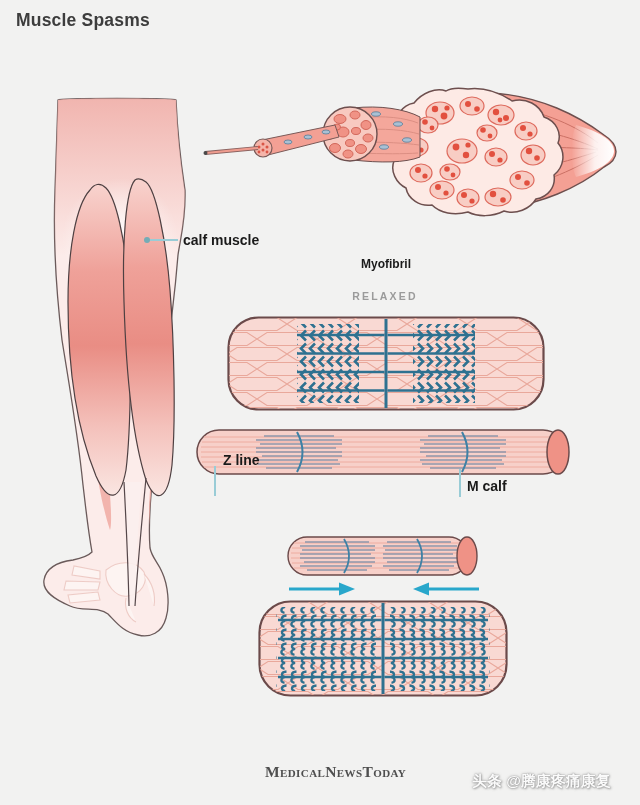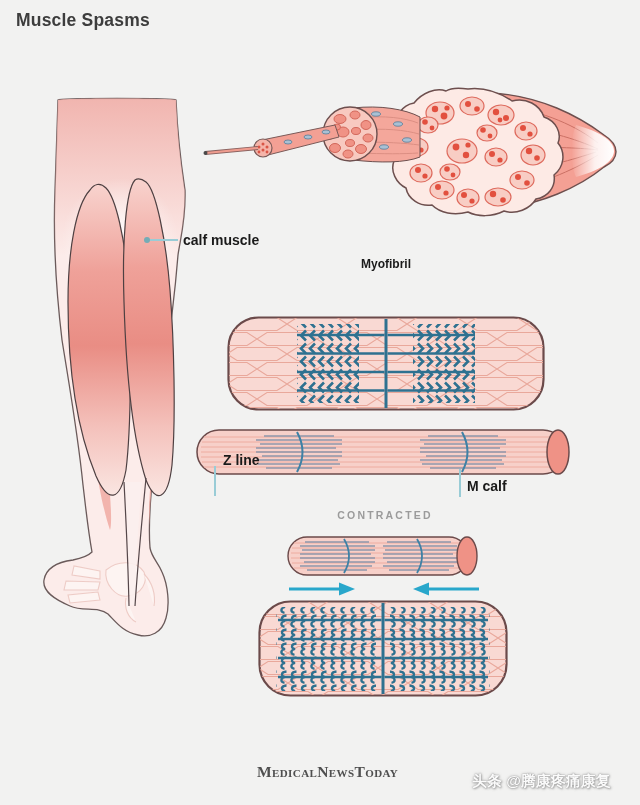--- a/index.html
+++ b/index.html
@@ -23,20 +23,21 @@
     left:285px;width:200px;text-align:center;font-size:10.5px;font-weight:700;
     color:var(--label-muted,#9b9b9b);letter-spacing:2.2px;
   }
   .leader-line{width:2px;background:var(--leader-blue,#99ccd6);}
   .leader-line-h{height:2px;background:var(--leader-blue,#99ccd6);}
   .leader-dot{width:6px;height:6px;border-radius:50%;background:#74acb6;}
   .brand{
     font-family:"Liberation Serif",serif;font-variant:small-caps;
     font-size:15.5px;font-weight:600;letter-spacing:.4px;
     color:var(--brand-text,#4f4f4f);
+    margin-left:8px;
   }
   .watermark{
     font-size:15px;font-weight:700;color:rgba(255,255,255,.96);
     text-shadow:0 0 1px rgba(130,130,130,.9),0 0 3px rgba(150,150,150,.75),1px 1px 2px rgba(140,140,140,.6);
     white-space:nowrap;
   }
   
   .c-myosin{stroke:var(--myosin-blue,#2e7190);fill:none;}
   .c-actin{stroke:var(--actin-salmon,#e9a89b);fill:none;}
   .c-capsule{fill:var(--capsule-fill,#f9d9d3);stroke:var(--capsule-stroke,#6b4a4a);}
@@ -263,20 +264,21 @@
     </g>
 
     <g>
       <line x1="5" y1="68" x2="58" y2="63" stroke="#8a6360" stroke-width="4"></line>
       <line x1="6" y1="68" x2="58" y2="63" stroke="#ef9c8f" stroke-width="2.2"></line>
       <circle cx="5.5" cy="68" r="2" fill="#4a4a4a"></circle>
     </g>
   </svg>
 
   <div class="abs section-title" style="top:257px;">Myofibril</div>
+  <div class="abs state-label" style="top:290px;">RELAXED</div>
 
   <svg class="abs" style="left:227px;top:316px;" width="318" height="95" viewBox="0 0 318 95">
     <defs>
         <clipPath id="capClipR">
           <rect x="2" y="2" width="314" height="91" rx="29"></rect>
         </clipPath>
       </defs>
     <rect class="c-capsule" x="1.5" y="1.5" width="315" height="92" rx="30" stroke-width="2.2"></rect>
     <g clip-path="url(#capClipR)">
       <rect x="2" y="2" width="314" height="91" fill="url(#hexPat)"></rect>
@@ -310,21 +312,20 @@
       <path class="c-arc" stroke-width="2" d="M266,4 Q277,24 266,44"></path>
     </g>
     <ellipse class="c-cap" cx="362" cy="24" rx="11" ry="22" stroke-width="1.5"></ellipse>
   </svg>
 
   <div class="abs leader-line" style="left:214px;top:466px;height:30px;"></div>
   <div class="abs anat-label" style="left:223px;top:452px;">Z line</div>
   <div class="abs leader-line" style="left:459px;top:469px;height:28px;"></div>
   <div class="abs anat-label" style="left:467px;top:478px;">M calf</div>
 
-  <div class="abs state-label" style="top:509px;">CONTRACTED</div>
 
   <svg class="abs" style="left:287px;top:535px;" width="194" height="42" viewBox="0 0 194 42">
     <rect class="c-cyl" x="1" y="2" width="180" height="38" rx="19" stroke-width="1.4"></rect>
     <path class="c-stripe" stroke-width="1" d="M7,8 H174 M5,13 H176 M4,18 H177 M4,23 H177 M5,28 H176 M7,33 H174"></path>
     <g>
       <path class="c-band" stroke-width="1.3" d="M18,7 H82 M13,11 H88 M15,15 H88 M13,19 H84 M13,23 H88 M17,27 H88 M13,31 H85 M20,35 H80"></path>
       <path class="c-arc" stroke-width="1.8" d="M57,4 Q67,21 57,38"></path>
     </g>
     <g>
       <path class="c-band" stroke-width="1.3" d="M100,7 H164 M96,11 H170 M98,15 H170 M96,19 H166 M96,23 H170 M100,27 H170 M96,31 H167 M102,35 H162"></path>

